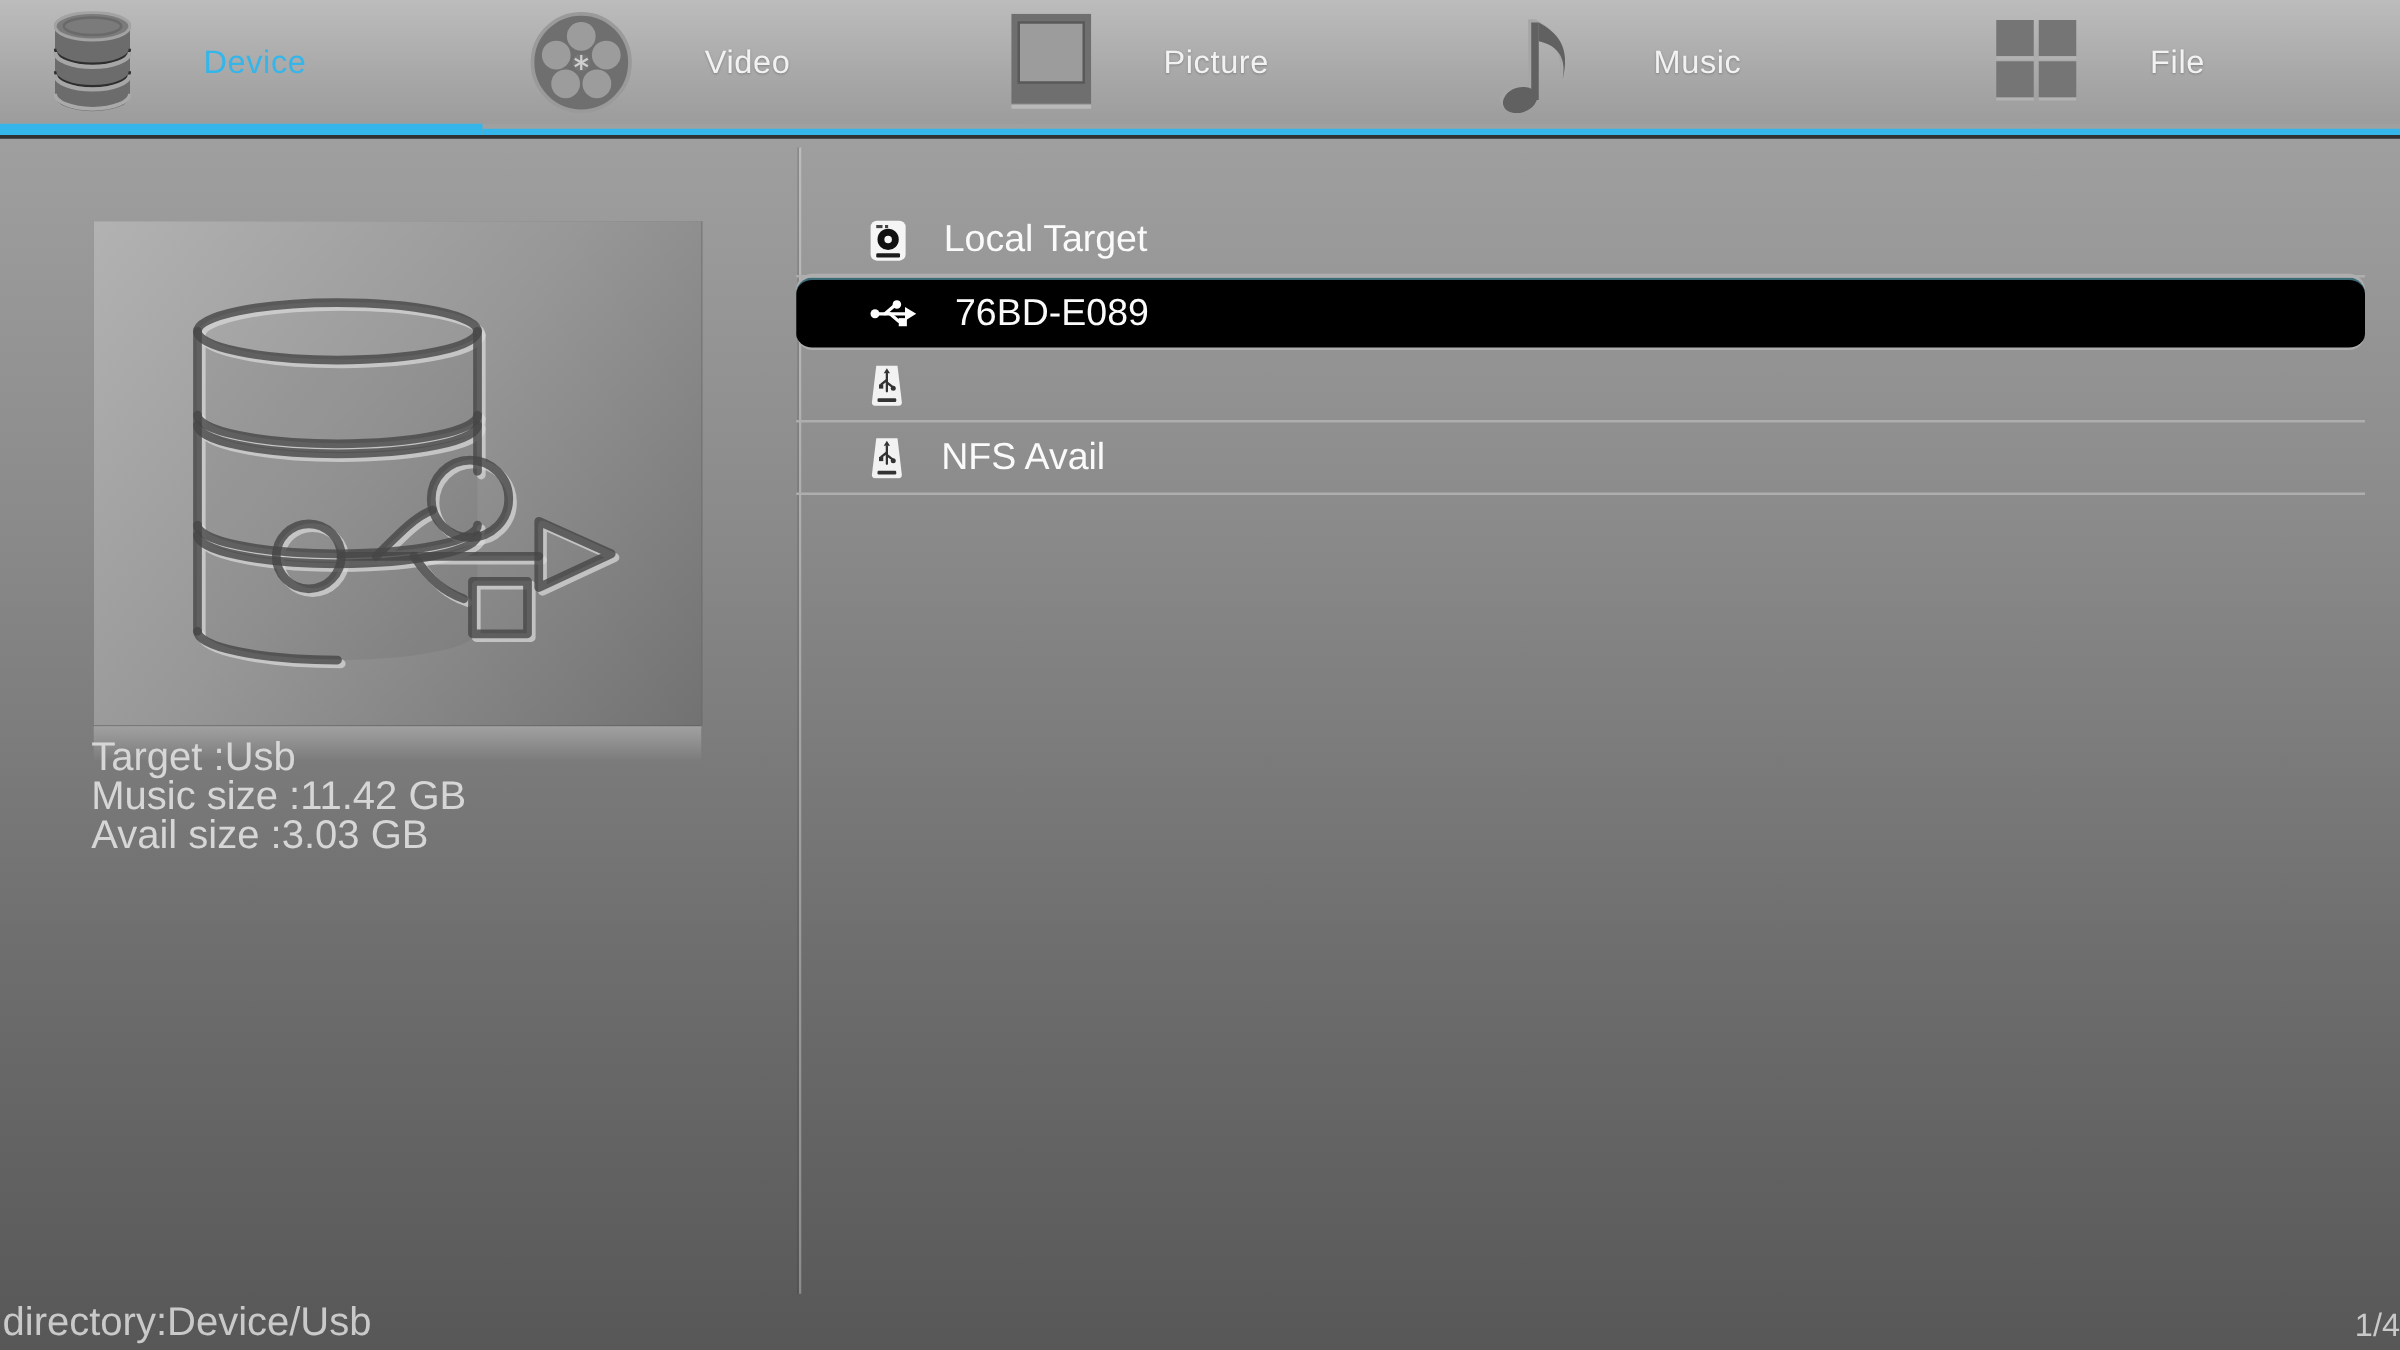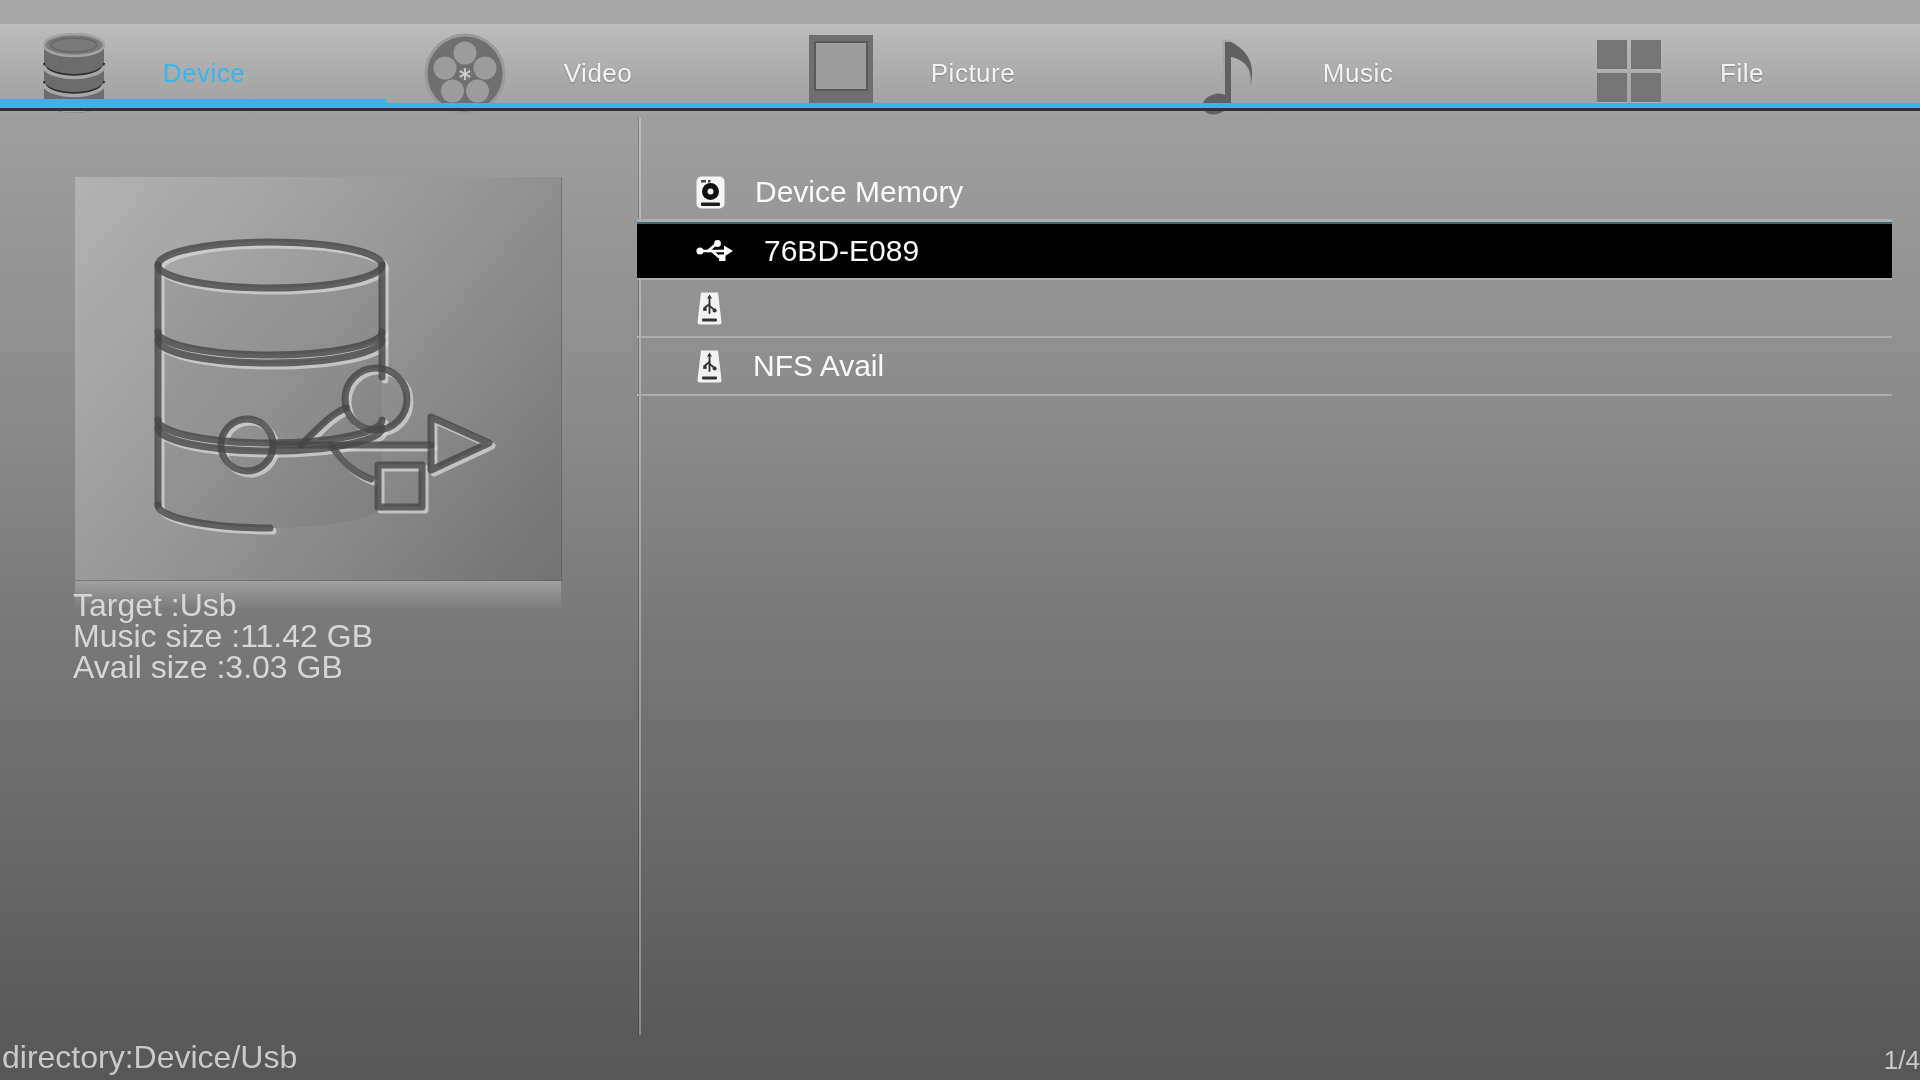--- a/index.html
+++ b/index.html
@@ -6,21 +6,20 @@
   body{
     width:1920px;height:1080px;overflow:hidden;position:relative;
     font-family:"Liberation Sans","DejaVu Sans",sans-serif;
     background:linear-gradient(180deg,#a8a8a8 0px,#9d9d9d 140px,#8a8a8a 420px,#6e6e6e 760px,#575757 1080px);
   }
 
   
   .header{
     position:absolute;top:0;left:0;width:1920px;height:99px;
     background:linear-gradient(180deg,#bcbcbc 0%,#a8a8a8 60%,#9c9c9c 100%);
-    margin-top:24px;
   }
   .tabs{display:flex;height:99px;}
   .tab{flex:1;display:flex;align-items:center;justify-content:center;gap:58px;transform:translateX(-48px);cursor:default;}
   .tab-label{font-size:26px;color:#f2f2f2;letter-spacing:.5px;text-shadow:0 1px 2px rgba(0,0,0,.25);}
   .tab.active .tab-label{color:#35b6ea;text-shadow:none;}
   .tab-icon{flex:0 0 auto;display:block;}
 
   .underline-thick{position:absolute;left:0;top:99px;width:386px;height:9px;background:#35b6ea;}
   .underline-thin{position:absolute;left:386px;top:103px;width:1534px;height:5px;background:#35b6ea;}
   .header-darkline{position:absolute;left:0;top:108px;width:1920px;height:3px;background:#2f3133;}
@@ -43,20 +42,21 @@
   
   .file-list{position:absolute;left:637px;top:164px;width:1255px;}
   .row{
     box-sizing:border-box;height:58px;display:flex;align-items:center;
     padding-left:59px;gap:30px;border-bottom:2px solid #aeaeae;cursor:default;
   }
   .row-label{font-size:30px;color:#fafafa;}
   .row.selected{
     background:#000;border-top:2px solid #3c6b78;
     box-shadow:0 -3px 0 #aeaeae, inset 0 -2px 0 #000;
+    border-radius:13px;
   }
   .row-icon{flex:0 0 auto;display:block;}
 
   
   .footer-dir{position:absolute;left:2px;bottom:4px;font-size:32px;color:#c9c9c9;}
   .footer-page{position:absolute;right:0px;bottom:4px;font-size:26px;color:#c9c9c9;}
 </style>
 </head>
 <body>
 
@@ -182,21 +182,21 @@
 
   <div class="row">
     <svg class="row-icon" width="29" height="33" viewBox="0 0 29 33">
       <rect x="0.5" y="0.5" width="28" height="32" rx="5" fill="#f5f5f5"></rect>
       <rect x="5" y="4" width="5" height="2.5" fill="#444"></rect>
       <rect x="12" y="4" width="2.5" height="2.5" fill="#444"></rect>
       <circle cx="14.5" cy="15.5" r="8.5" fill="#101010"></circle>
       <circle cx="14.5" cy="15.5" r="3" fill="#f5f5f5"></circle>
       <rect x="5" y="26.5" width="19" height="3.5" rx="1" fill="#1c1c1c"></rect>
     </svg>
-    <span class="row-label">Device Memory</span>
+    <span class="row-label">Local Target</span>
   </div>
 
   <div class="row selected">
     <svg class="row-icon" width="38" height="26" viewBox="0 0 38 26">
       <g stroke="#ffffff" stroke-width="2.6" fill="none" stroke-linecap="round" stroke-linejoin="round">
         <path d="M7,13 H29"></path>
         <path d="M12,13 L19,7"></path>
         <path d="M16,13 L23,19"></path>
       </g>
       <circle cx="4" cy="13" r="3.6" fill="#ffffff"></circle>

